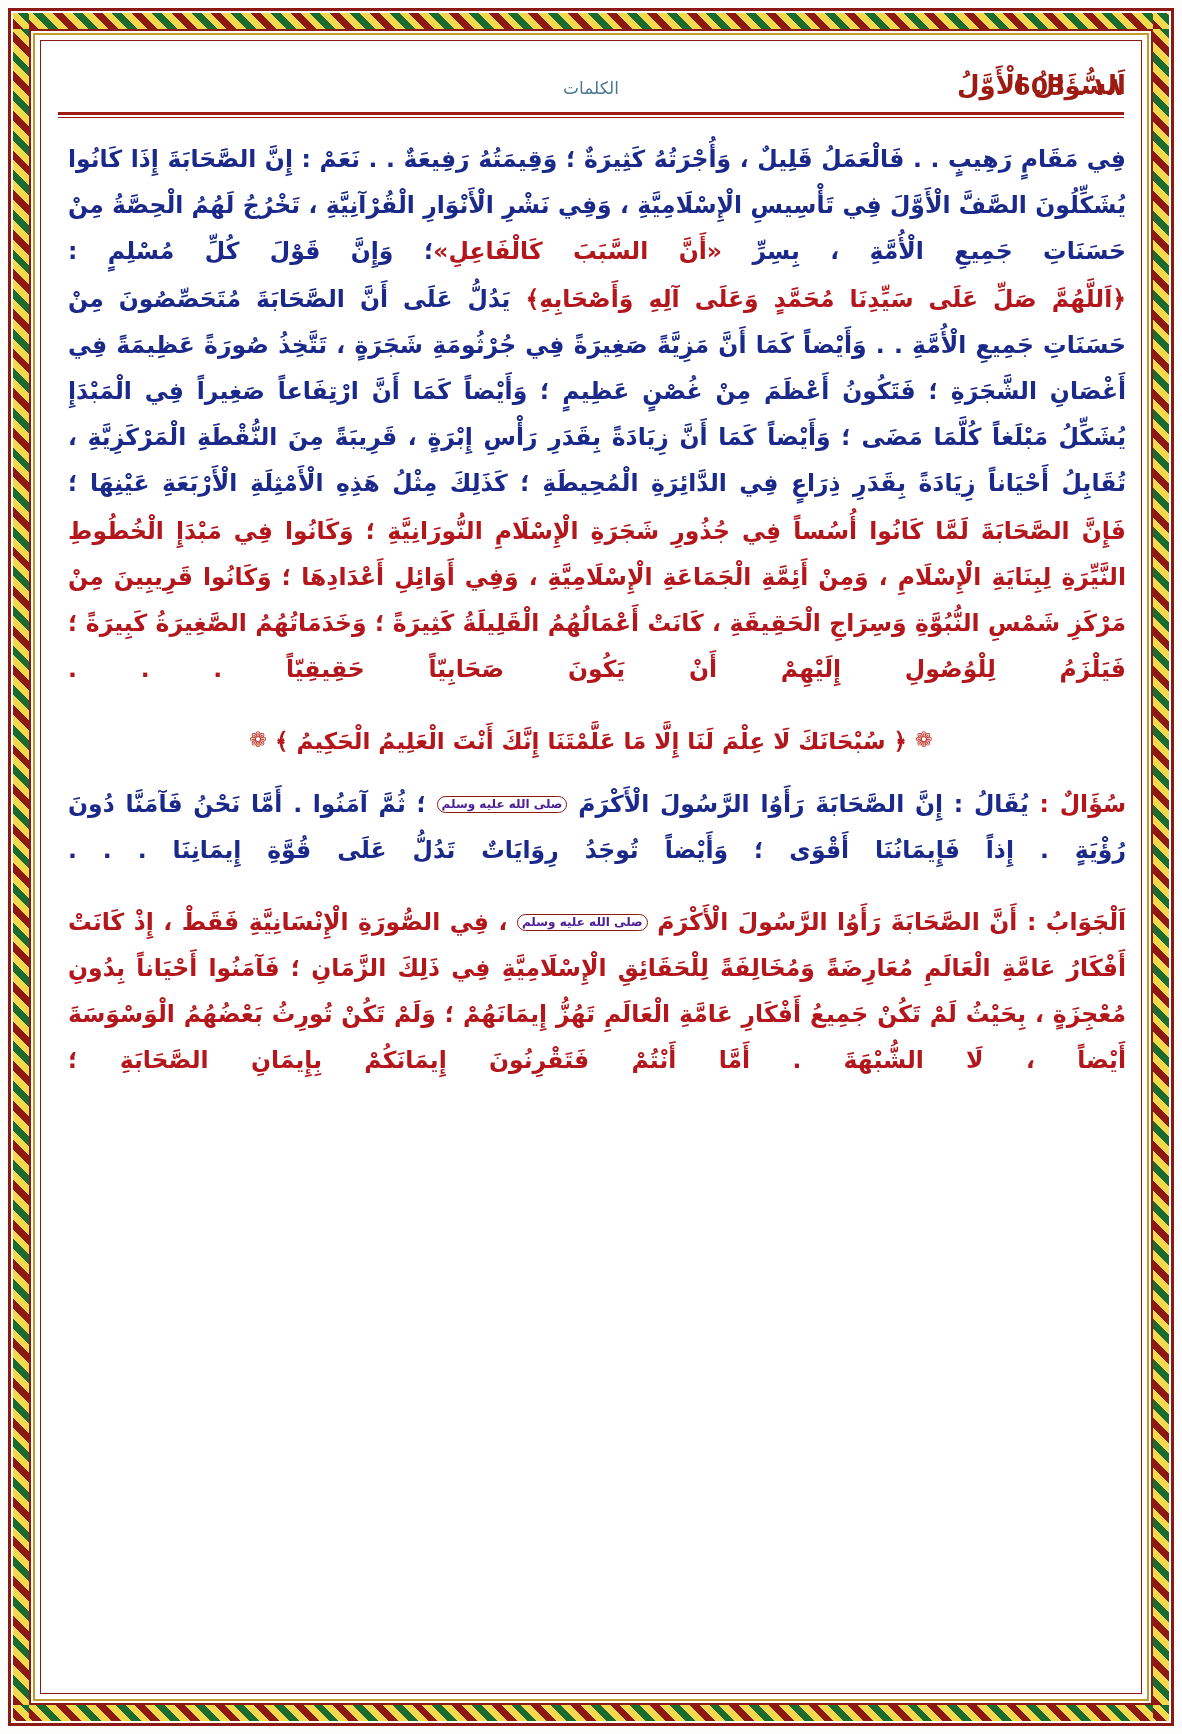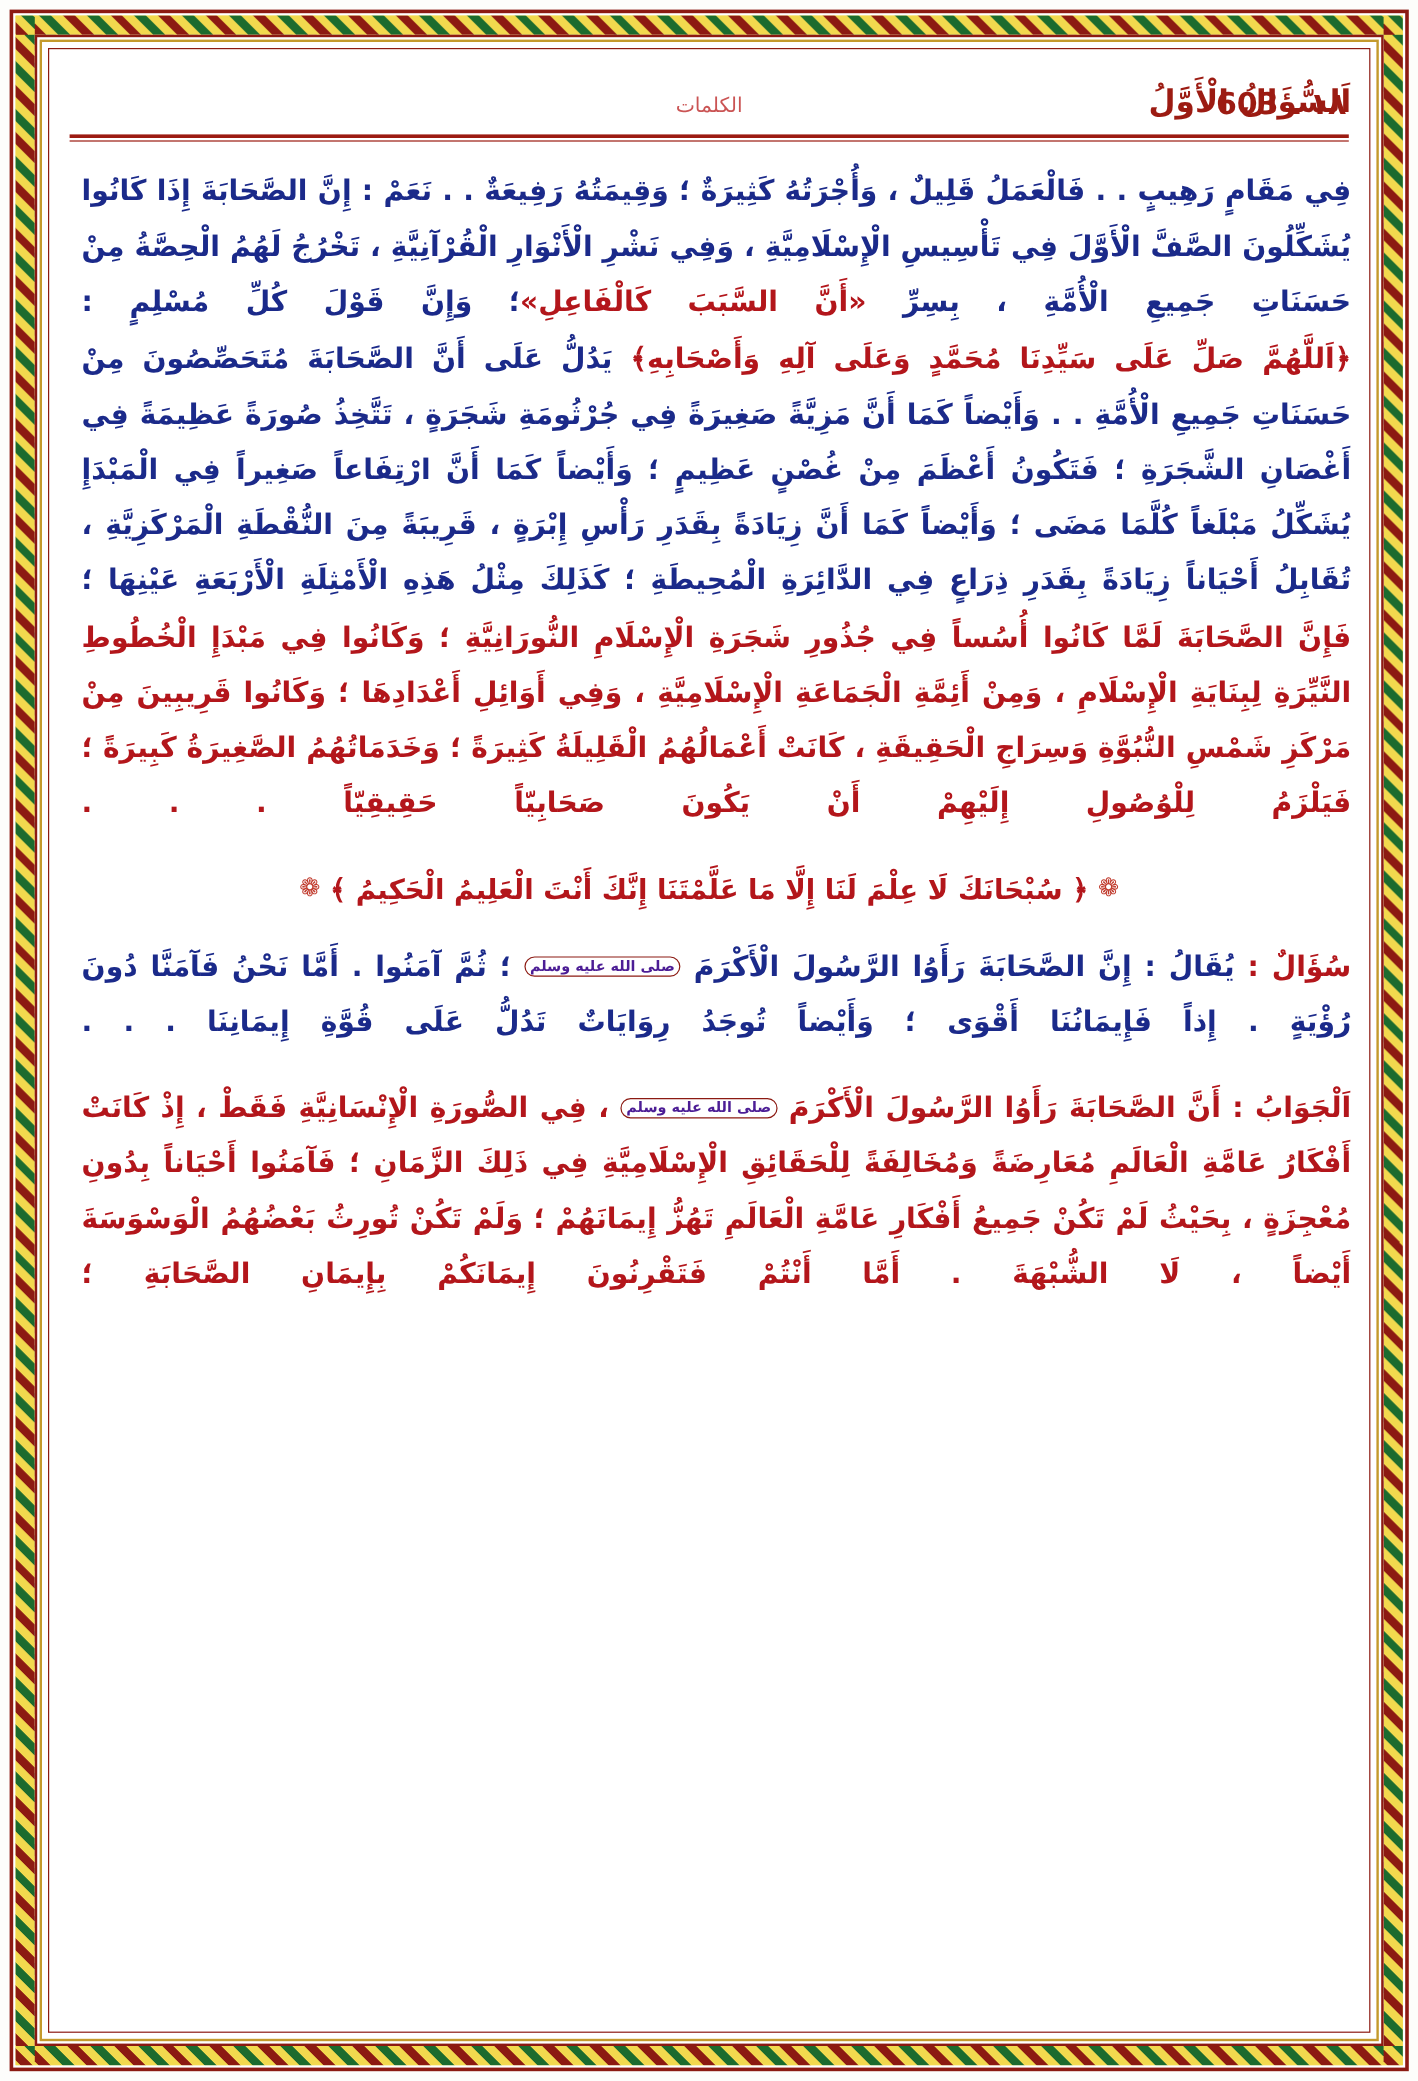--- a/index.html
+++ b/index.html
@@ -100,21 +100,21 @@
     font-weight: bold;
     color: #9c1b12;
   }
   .header-watermark {
     position: absolute;
     left: 0;
     right: 0;
     top: 22px;
     text-align: center;
     font-size: 17px;
-    color: #b91c1c;
+    color: #0c4a6e;
     opacity: .75;
     letter-spacing: 1px;
   }
   .header-rule {
     position: absolute;
     left: 2px;
     right: 2px;
     top: 56px;
     border-top: 3px solid #9c1b12;
   }

